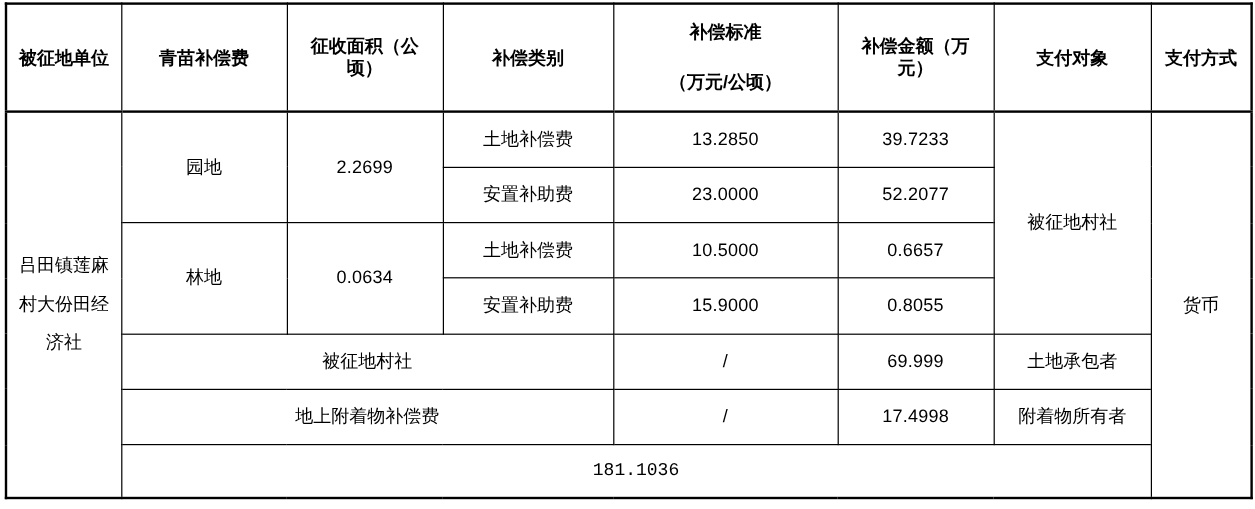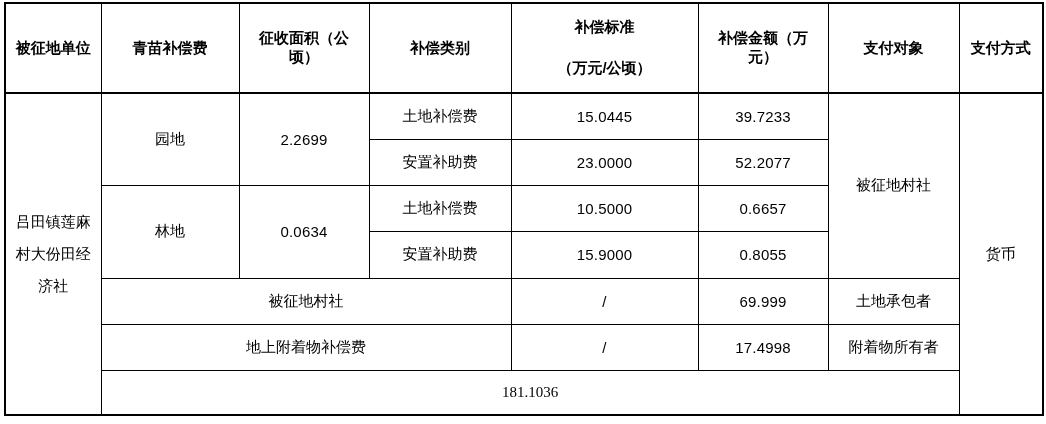--- a/index.html
+++ b/index.html
@@ -45,21 +45,21 @@
   .std-line2 { margin-top: 22px; }
   .unit-cell {
     line-height: 32px;
     padding: 2px 8px;
   }
   .num {
     font-size: 16px;
     letter-spacing: 0.2px;
   }
   .total-cell {
-    font-family: Liberation Serif, serif;
+    font-family: Liberation Mono, monospace;
     font-size: 17px;
   }
 </style>
 </head>
 <body>
 
 <div class="page">
   <table class="comp-table">
     <colgroup>
       <col style="width:96px">
@@ -85,21 +85,21 @@
         <th>支付对象</th>
         <th>支付方式</th>
       </tr>
     </thead>
     <tbody>
       <tr>
         <td rowspan="7" class="unit-cell">吕田镇莲麻村大份田经济社</td>
         <td rowspan="2">园地</td>
         <td rowspan="2" class="num">2.2699</td>
         <td>土地补偿费</td>
-        <td class="num">15.0445</td>
+        <td class="num">13.2850</td>
         <td class="num">39.7233</td>
         <td rowspan="4">被征地村社</td>
         <td rowspan="7">货币</td>
       </tr>
       <tr>
         <td>安置补助费</td>
         <td class="num">23.0000</td>
         <td class="num">52.2077</td>
       </tr>
       <tr>

